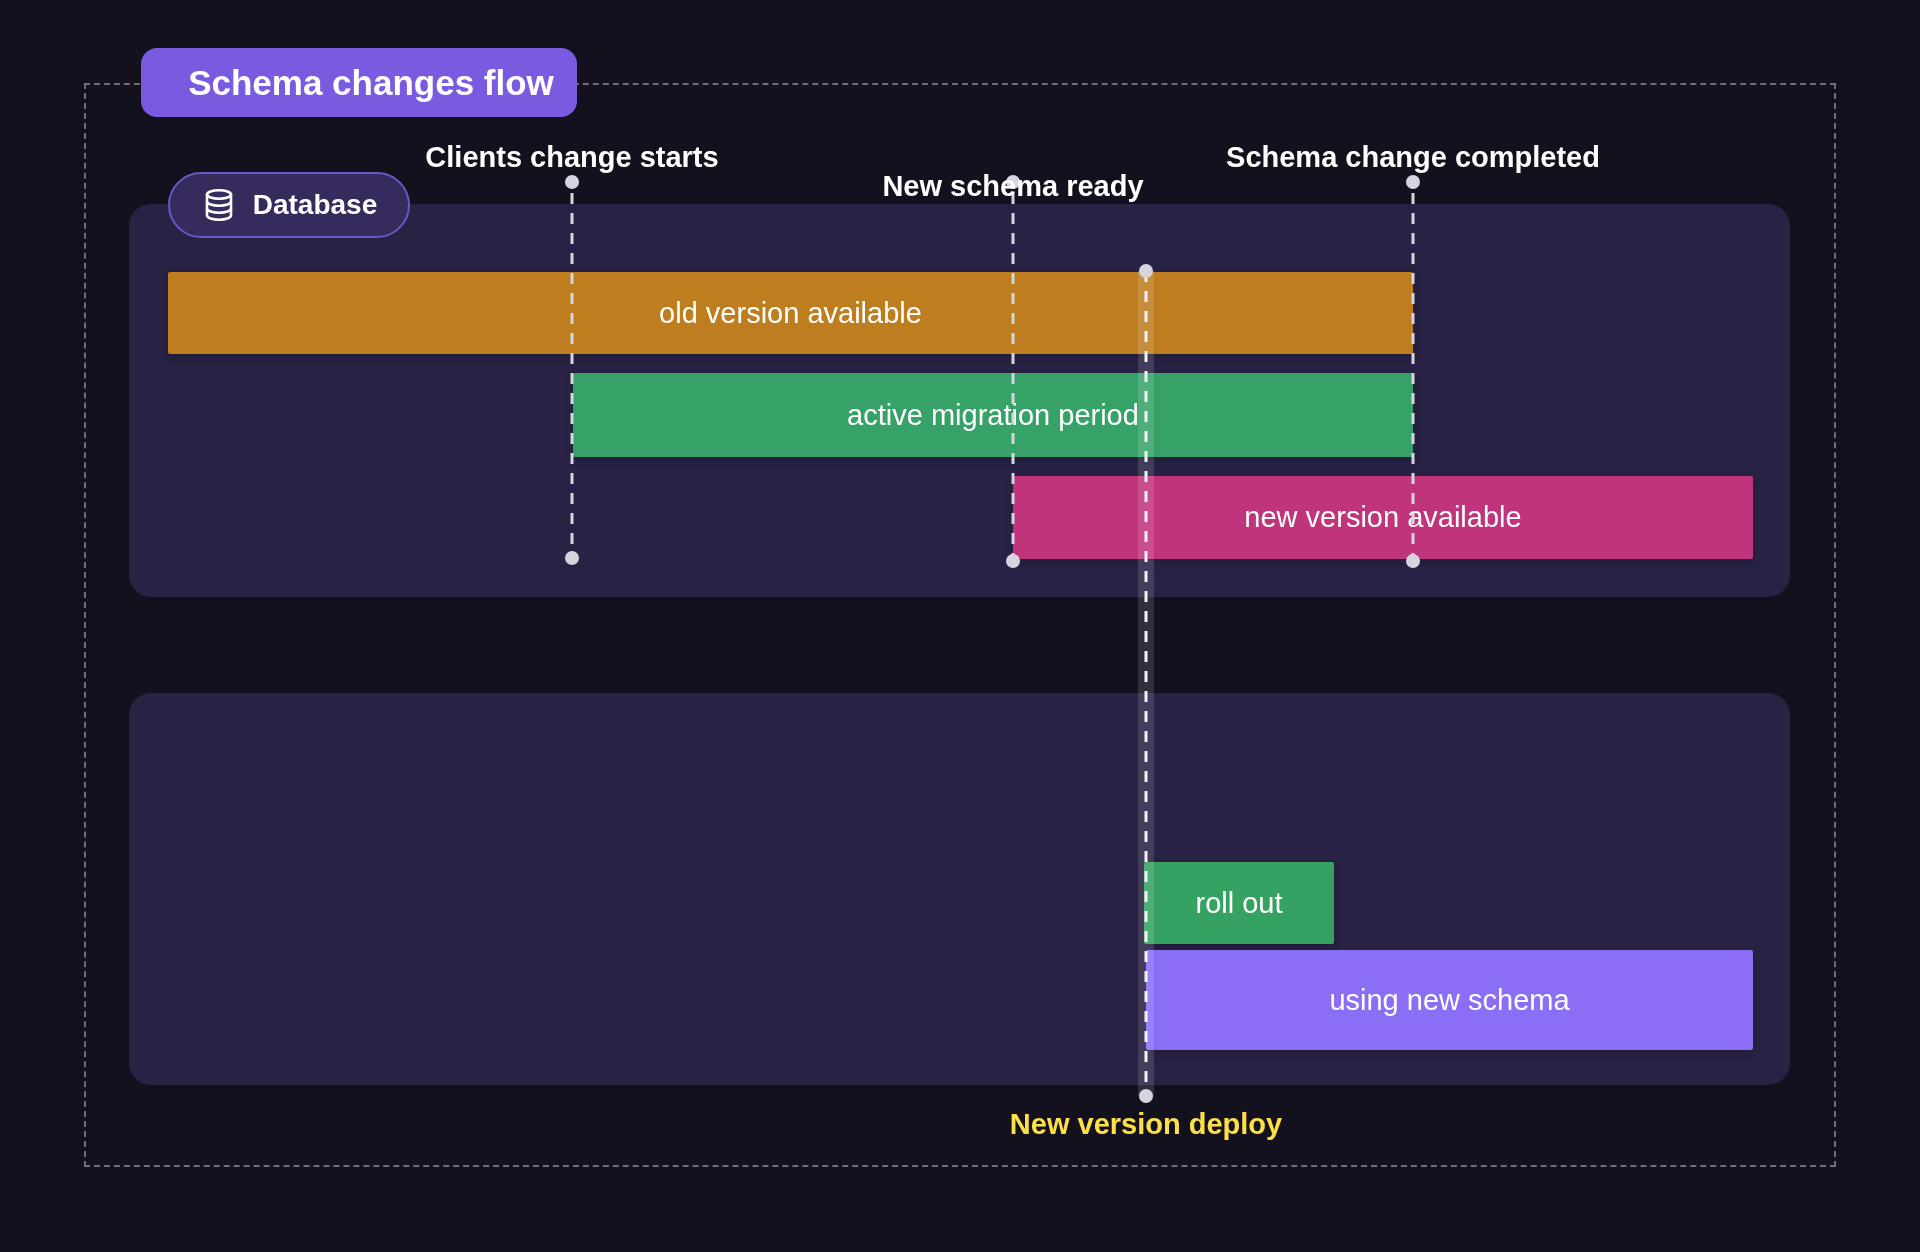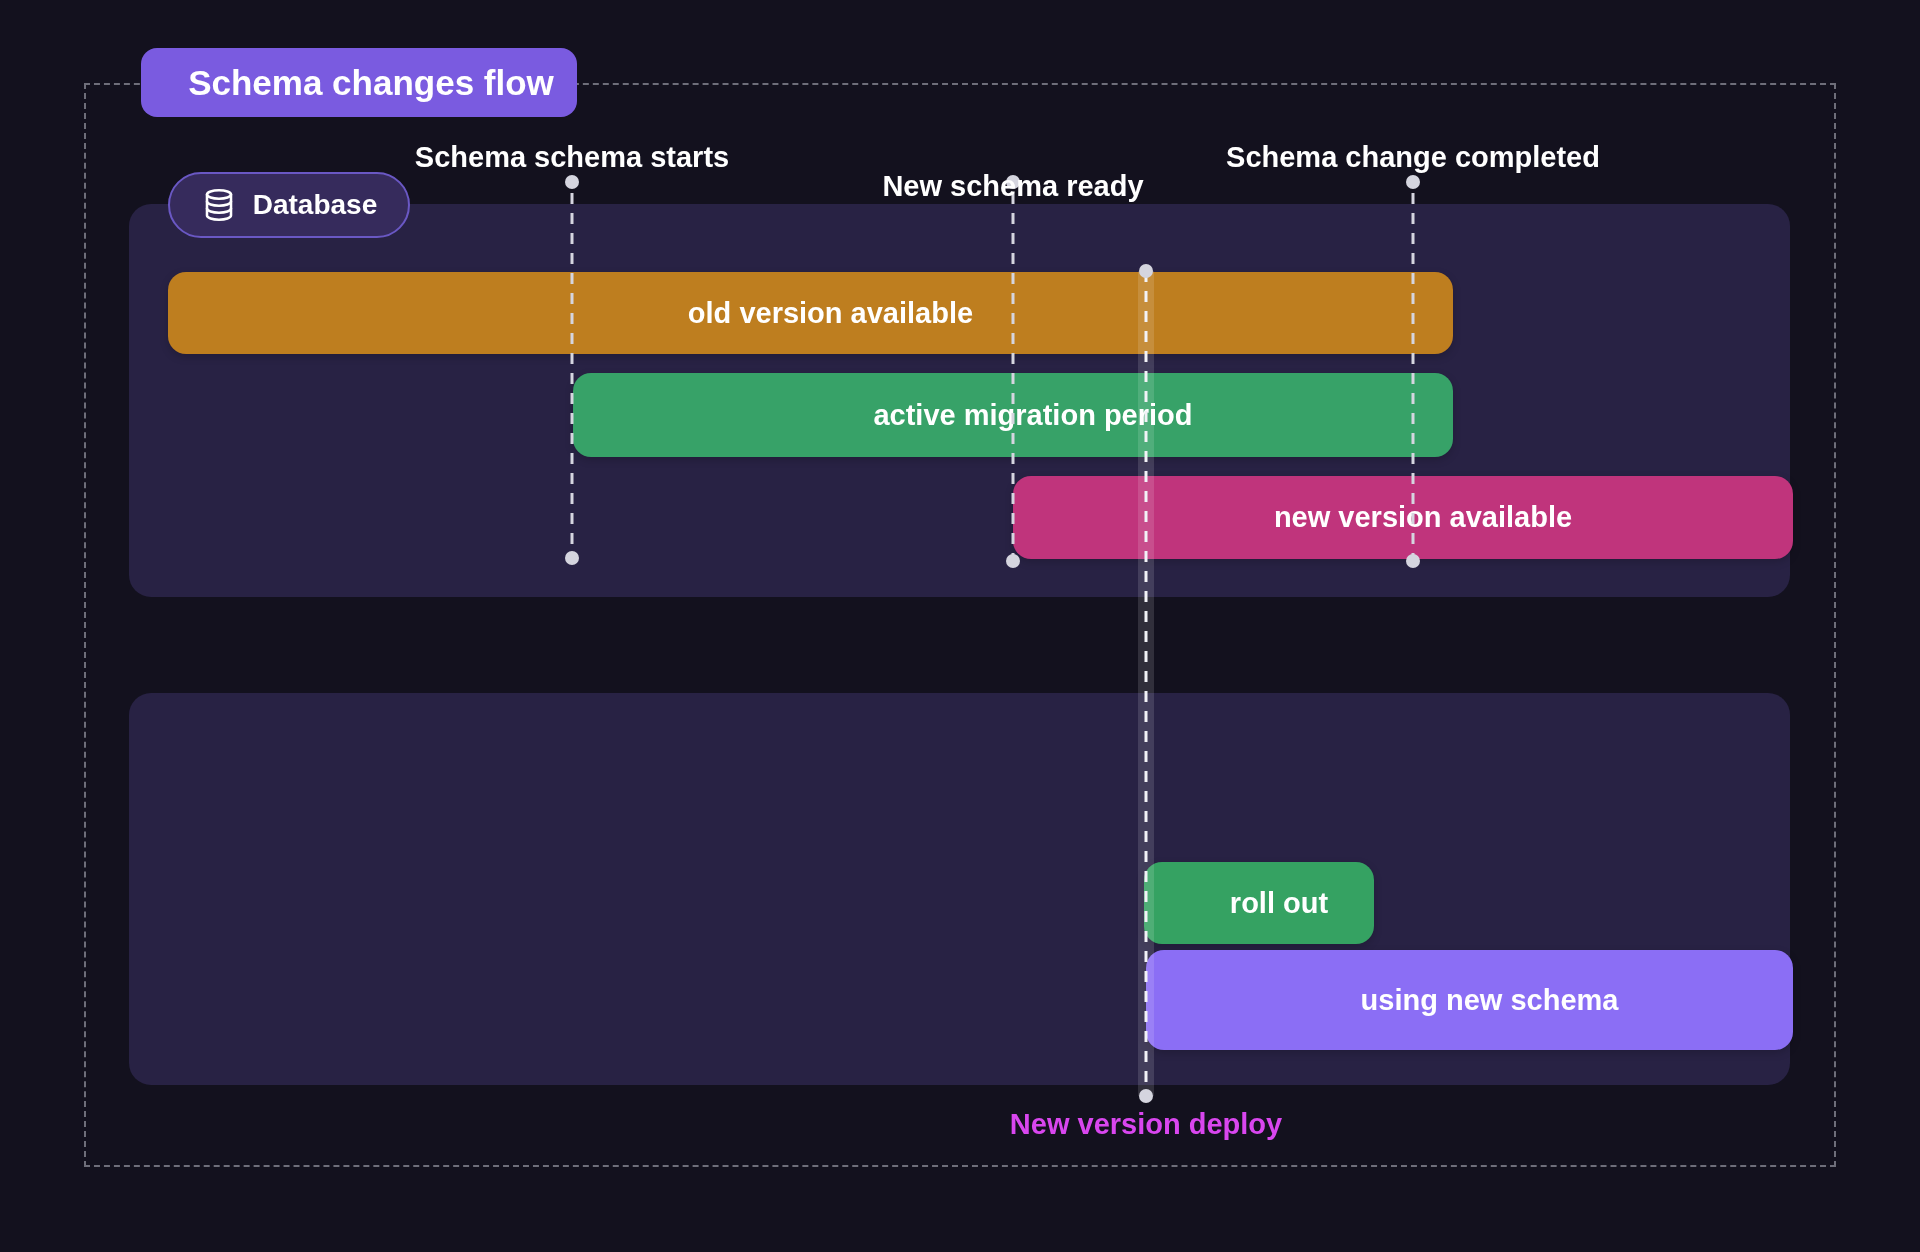--- a/index.html
+++ b/index.html
@@ -43,26 +43,25 @@
     border: 2px solid var(--section-badge-border, #6A58C4);
     border-radius: 34px;
     display: flex; align-items: center; justify-content: center; gap: 16px;
     color: #fff; font-size: 28px; font-weight: 700;
     z-index: 6; white-space: nowrap;
   }
   .badge-db  { left: 168px; top: 172px; width: 242px; }
   .badge-app { left: 168px; top: 657px; width: 274px; }
   .section-badge svg { flex: 0 0 auto; }
   .bar {
-    position: absolute; border-radius: 18px;
+    position: absolute; border-radius: 2px;
     display: flex; align-items: center; justify-content: center;
-    color: #fff; font-size: 29px; font-weight: 700;
+    color: #fff; font-size: 29px; font-weight: 400;
     z-index: 3; white-space: nowrap;
     box-shadow: 0 3px 8px rgba(0,0,0,0.18);
-    padding-left: 40px;
   }
   .bar-old        { left: 168px;  top: 272px; width: 1245px; height: 82px; background: var(--bar-old-version, #BE7E1F); }
   .bar-migration  { left: 573px;  top: 373px; width: 840px;  height: 84px; background: var(--bar-active-migration, #37A268); }
   .bar-newver     { left: 1013px; top: 476px; width: 740px;  height: 83px; background: var(--bar-new-version, #C0347C); }
   .bar-using-old  { left: 168px;  top: 759px; width: 1167px; height: 83px; background: var(--bar-using-old, #2F85D5); }
   .bar-rollout    { left: 1144px; top: 862px; width: 190px;  height: 82px; background: var(--bar-roll-out, #35A262); }
   .bar-using-new  { left: 1146px; top: 950px; width: 607px;  height: 100px; background: var(--bar-using-new, #8B6EF5); }
   .milestone-label {
     position: absolute; top: 141px; transform: translateX(-50%);
     color: #fff; font-size: 29px; font-weight: 700;
@@ -98,36 +97,36 @@
     position: absolute; left: 1146px; top: 271px; width: 3px; height: 825px;
     transform: translateX(-50%);
     background-image: repeating-linear-gradient(to bottom,
       #F2F2F7 0 11px, transparent 11px 20px);
     z-index: 7;
   }
   .dot-d-top    { left: 1146px; top: 271px; }
   .dot-d-bottom { left: 1146px; top: 1096px; }
   .deploy-label {
     position: absolute; left: 1146px; top: 1108px; transform: translateX(-50%);
-    color: #d946ef; font-size: 29px; font-weight: 700;
+    color: #fde047; font-size: 29px; font-weight: 700;
     white-space: nowrap; z-index: 9;
   }
 </style>
 </head>
 <body>
 
 <div class="canvas">
 
   <div class="frame"></div>
 
   <div class="title-badge">
     <span>Schema changes flow</span>
   </div>
 
-  <div class="milestone-label ml-1">Schema schema starts</div>
+  <div class="milestone-label ml-1">Clients change starts</div>
   <div class="milestone-label ml-2">New schema ready</div>
   <div class="milestone-label ml-3">Schema change completed</div>
 
   <div class="dot dot-t1"></div>
   <div class="dot dot-t2"></div>
   <div class="dot dot-t3"></div>
   <div class="vline vl-1"></div>
   <div class="vline vl-2"></div>
   <div class="vline vl-3"></div>
   <div class="dot dot-b1"></div>

